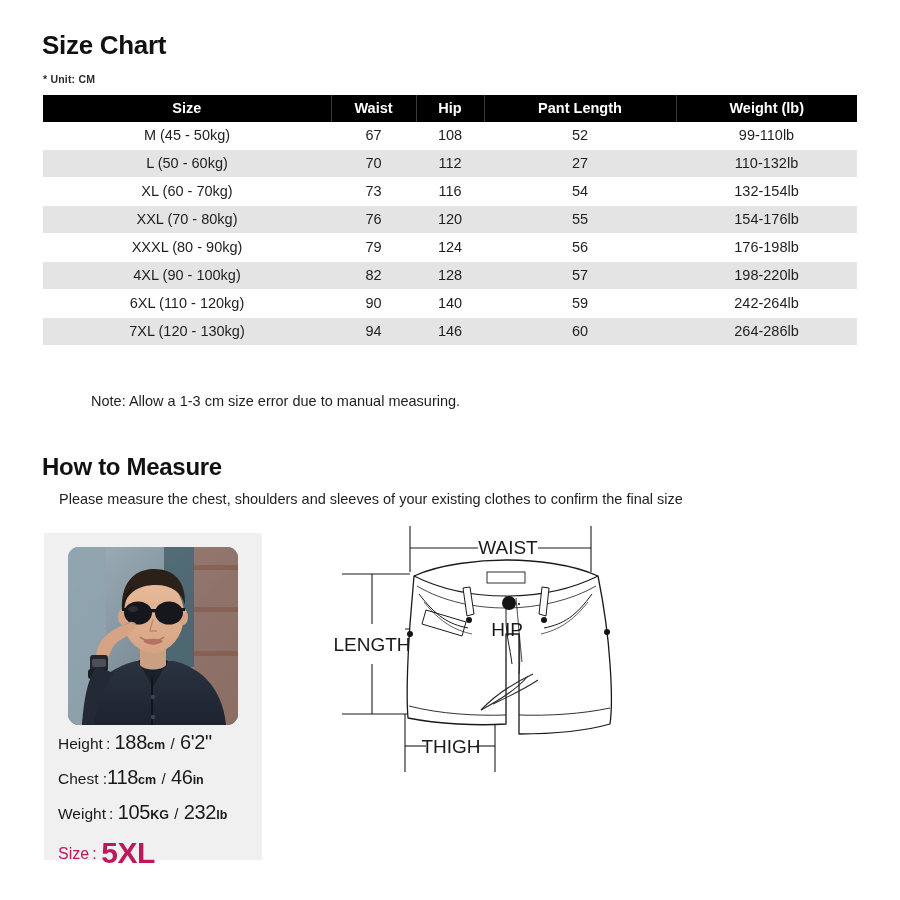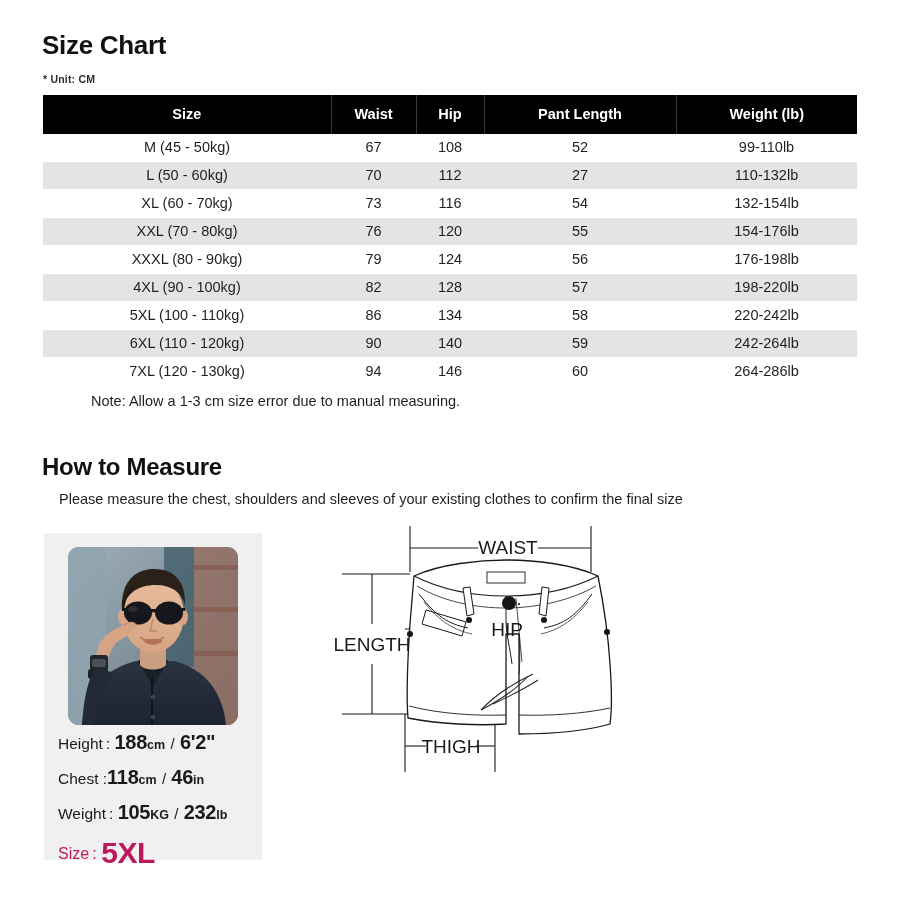--- a/index.html
+++ b/index.html
@@ -51,21 +51,21 @@
     width: 814px;
     border-collapse: collapse;
     table-layout: fixed;
     font-size: 14.5px;
   }
   .size-table th {
     background: #000000;
     color: #ffffff;
     font-weight: bold;
     font-size: 14.5px;
-    height: 39px;
+    height: 27px;
     line-height: 27px;
     padding: 0;
     text-align: center;
     border-right: 1px solid #3a3a3a;
   }
   .size-table th:last-child { border-right: none; }
   .size-table td {
     height: 27px;
     line-height: 27px;
     padding: 0;
@@ -139,21 +139,21 @@
     width: 200px;
   }
   .stat-line {
     font-size: 15.5px;
     color: #1a1a1a;
     margin-bottom: 12px;
     white-space: nowrap;
   }
   .stat-line .big {
     font-size: 20px;
-    font-weight: bold;
+    font-weight: normal;
     letter-spacing: -0.3px;
   }
   .stat-line .unit {
     font-size: 12.5px;
     font-weight: bold;
   }
   .stat-line .slash {
     font-size: 15px;
     padding: 0 1px;
   }
@@ -239,27 +239,20 @@
           <td>124</td>
           <td>56</td>
           <td>176-198lb</td>
         </tr>
         <tr>
           <td>4XL (90 - 100kg)</td>
           <td>82</td>
           <td>128</td>
           <td>57</td>
           <td>198-220lb</td>
-        </tr>
-        <tr>
-          <td>5XL (100 - 110kg)</td>
-          <td>86</td>
-          <td>134</td>
-          <td>58</td>
-          <td>220-242lb</td>
         </tr>
         <tr>
           <td>6XL (110 - 120kg)</td>
           <td>90</td>
           <td>140</td>
           <td>59</td>
           <td>242-264lb</td>
         </tr>
         <tr>
           <td>7XL (120 - 130kg)</td>

